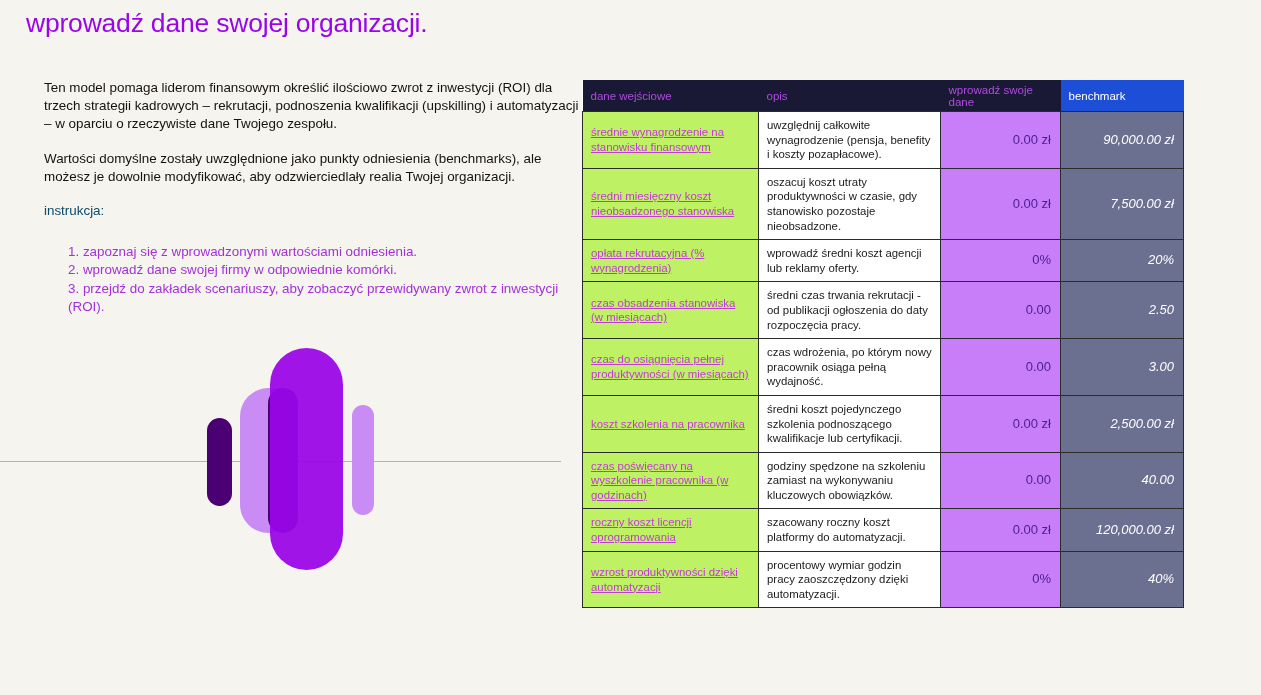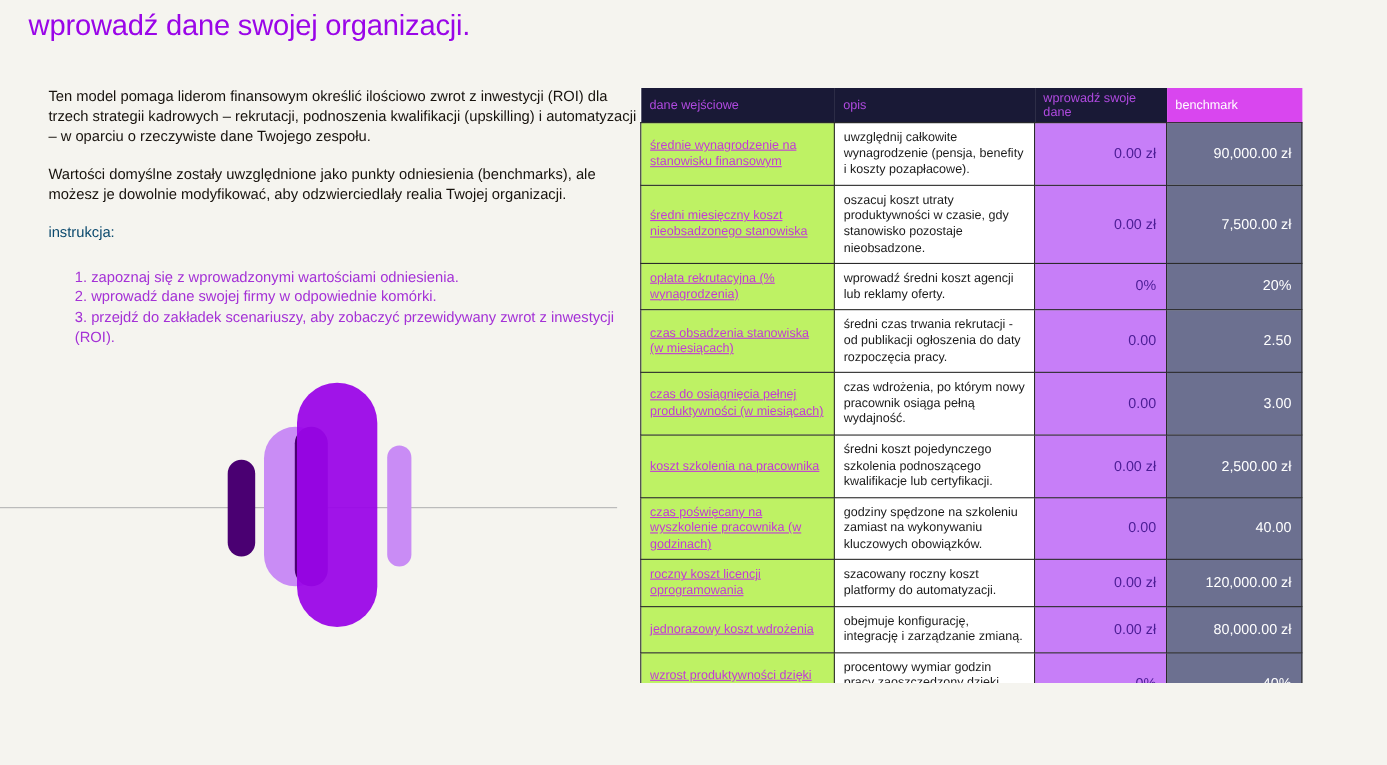--- a/index.html
+++ b/index.html
@@ -133,21 +133,21 @@
     background: #191936;
     color: #b04ae0;
     font-size: 11.5px;
     font-weight: normal;
     text-align: left;
     padding: 0 8px;
     vertical-align: middle;
     border: none;
   }
   thead th.th-bench {
-    background: #d946ef;
+    background: #1d4ed8;
     color: #ffffff;
   }
 
   tbody td {
     border: 1px solid #2b2b2b;
     padding: 6px 8px;
     font-size: 11.4px;
     line-height: 14.6px;
     vertical-align: middle;
   }
@@ -165,20 +165,21 @@
     background: #c77ef8;
     color: #4c1d95;
     text-align: right;
     font-size: 13px;
     padding-right: 9px;
   }
   td.col-bench {
     background: #6c7090;
     color: #ffffff;
     text-align: right;
+    font-style: italic;
     font-size: 13px;
     padding-right: 9px;
   }
 
   
   #logo-block {
     position: absolute;
     left: 48px;
     top: 645px;
     display: flex;
@@ -299,26 +300,20 @@
             <td class="col-enter">0.00</td>
             <td class="col-bench">40.00</td>
           </tr>
           <tr>
             <td class="col-label">roczny koszt licencji oprogramowania</td>
             <td class="col-desc">szacowany roczny koszt platformy do automatyzacji.</td>
             <td class="col-enter">0.00 zł</td>
             <td class="col-bench">120,000.00 zł</td>
           </tr>
           <tr>
-            <td class="col-label">jednorazowy koszt wdrożenia</td>
-            <td class="col-desc">obejmuje konfigurację, integrację i zarządzanie zmianą.</td>
-            <td class="col-enter">0.00 zł</td>
-            <td class="col-bench">80,000.00 zł</td>
-          </tr>
-          <tr>
             <td class="col-label">wzrost produktywności dzięki automatyzacji</td>
             <td class="col-desc">procentowy wymiar godzin pracy zaoszczędzony dzięki automatyzacji.</td>
             <td class="col-enter">0%</td>
             <td class="col-bench">40%</td>
           </tr>
         </tbody>
     </table>
   </div>
 
   <div id="tagline">partner for talent.</div>

